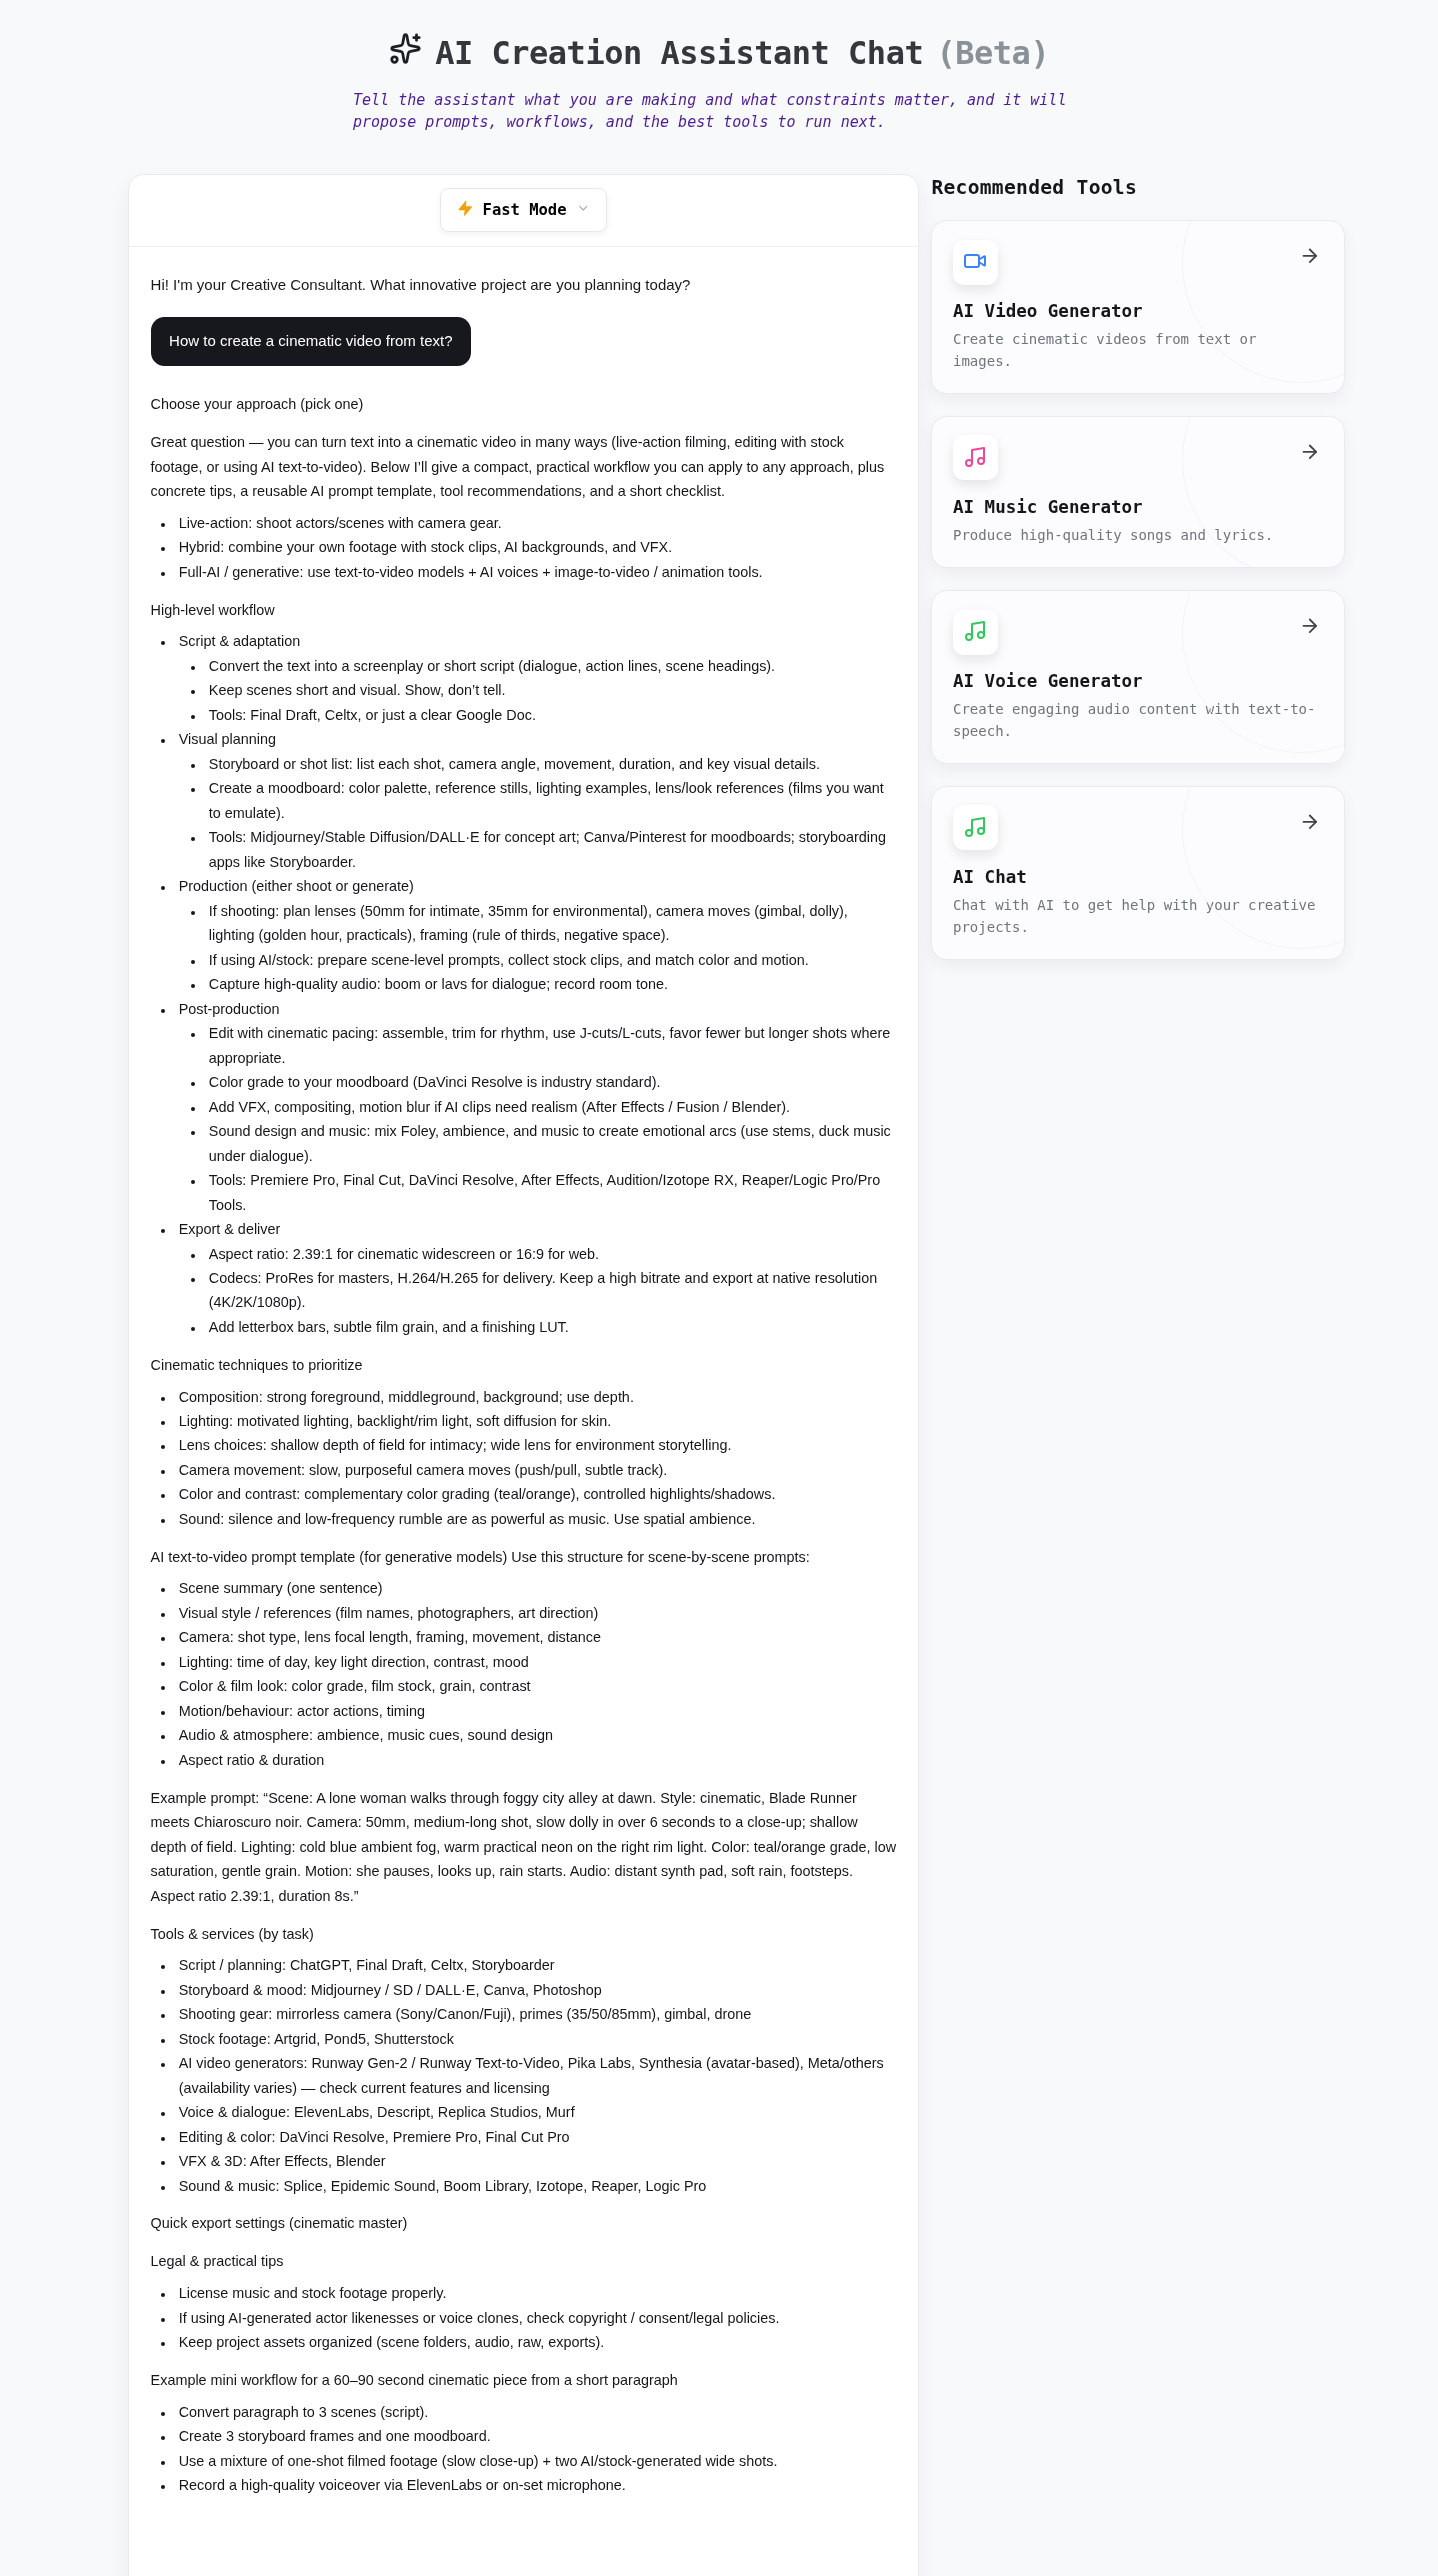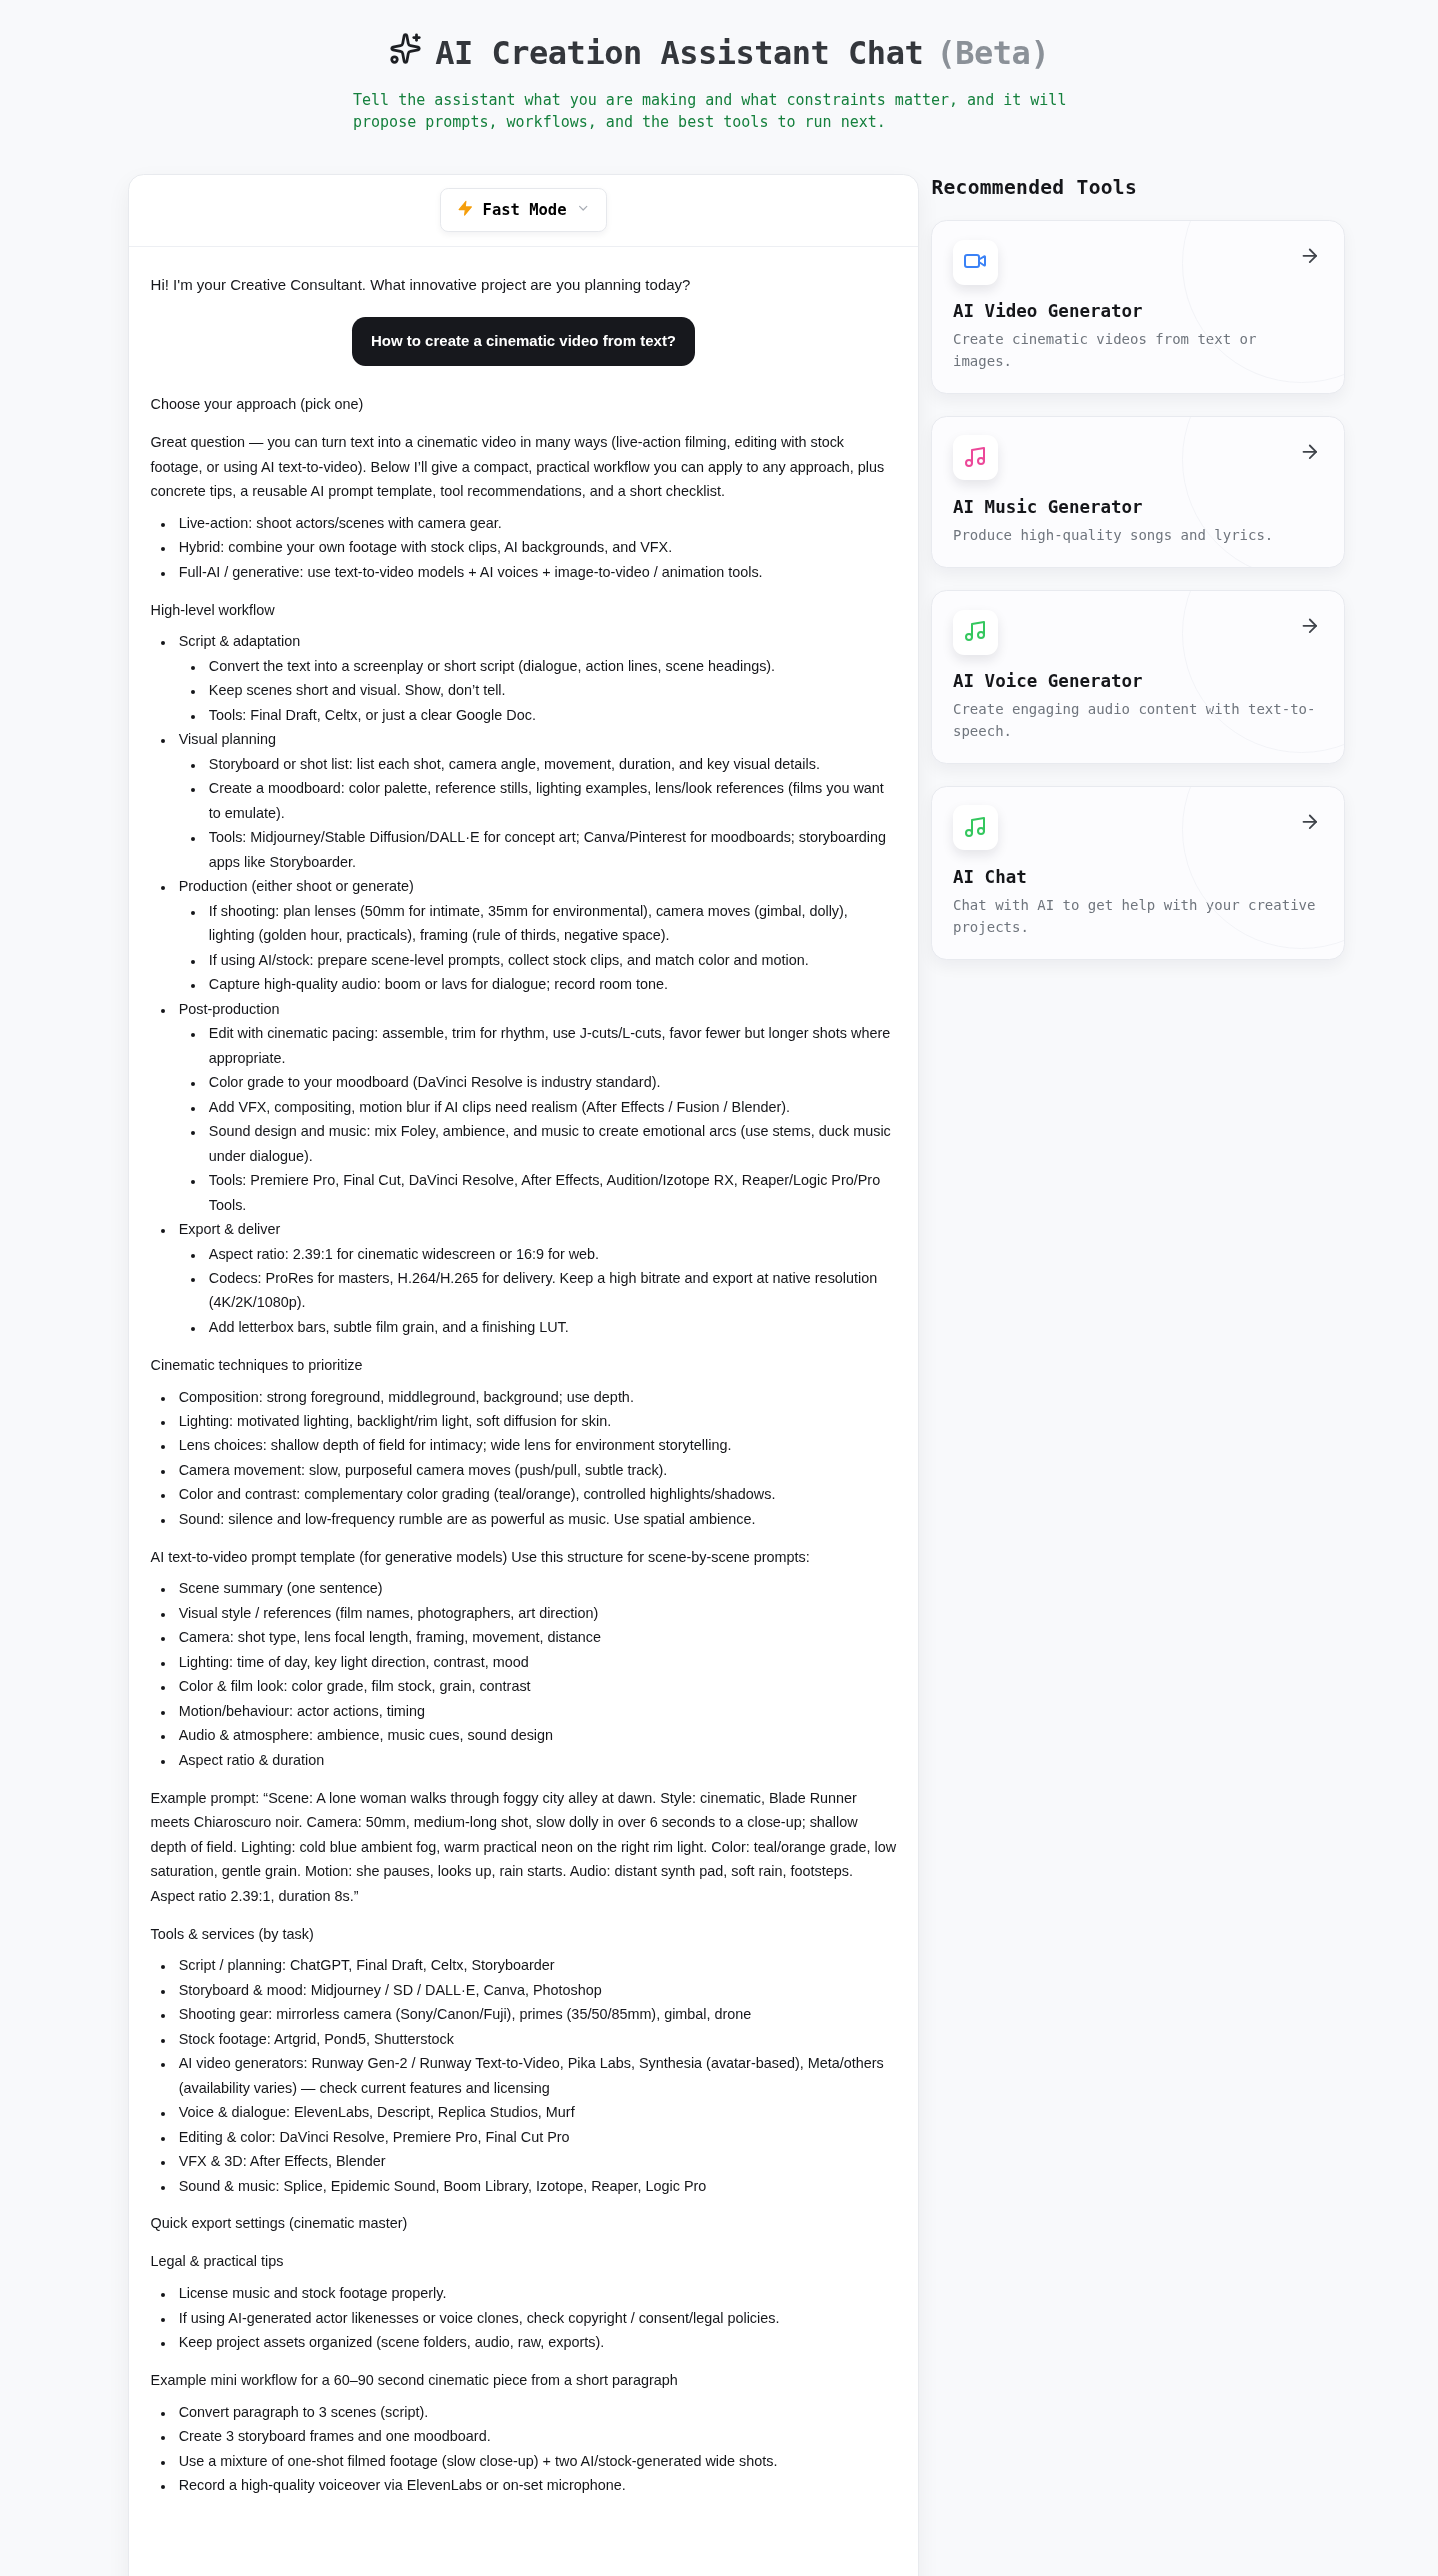--- a/index.html
+++ b/index.html
@@ -16,21 +16,21 @@
   .title-row {
     display: flex; justify-content: center; align-items: center; gap: 13.4px;
     font-family: "DejaVu Sans Mono", monospace;
     font-weight: bold; font-size: 32px; color: #34373c; letter-spacing: -0.5px;
   }
   .title-row svg { width: 33px; height: 33px; color: #1d1f23; }
   .beta { color: #8b9198; font-weight: bold; }
   .subtitle {
     margin: 15.5px auto 0; width: 732px;
     font-family: "DejaVu Sans Mono", monospace;
-    font-size: 15px; line-height: 1.5; color: #15803d;
+    font-size: 15px; line-height: 1.5; color: #4c1d95; font-style: italic;
   }
 
   
   .columns { display: flex; align-items: flex-start; gap: 12.4px; margin: 40px 93px 0 128px; }
 
   
   .chat-panel {
     width: 791px; min-width: 791px; height: 3154px;
     background: #ffffff; border: 1px solid #e8eaee; border-radius: 15.5px;
     box-shadow: 0 9.3px 23px rgba(15,23,42,.06);
@@ -48,21 +48,21 @@
     box-shadow: 0 2.1px 6.2px rgba(15,23,42,.05);
     font-family: "DejaVu Sans Mono", monospace; font-weight: bold; font-size: 15.5px;
     cursor: pointer;
   }
   .mode-pill .zap svg { width: 16.5px; height: 16.5px; }
   .mode-pill .chev svg { width: 14.4px; height: 14.4px; color: #a7acb4; }
 
   .chat-scroll { flex: 1 1 auto; min-height: 0; display: flex; flex-direction: column; padding: 26px 21.6px 0; }
 
   .greeting { font-size: 15px; line-height: 1.6; }
-  .user-row { display: flex; justify-content: center; margin-top: 20.6px; font-weight: bold; }
+  .user-row { display: flex; justify-content: flex-start; margin-top: 20.6px; }
   .user-bubble {
     background: #17181d; color: #ffffff; font-size: 15px;
     padding: 13.4px 18.5px; border-radius: 13.4px; max-width: 592px; line-height: 1.5;
   }
 
   .msg { margin-top: 26px; font-size: 14.4px; line-height: 1.7; color: #15161a; }
   .msg p { margin: 13.4px 0 7.2px; }
   .msg > p:first-child { margin-top: 0; }
   .msg ul { list-style: disc; margin: 0 0 7.2px; padding-left: 24px; }
   .msg ul ul { margin: 0 0 0 0; padding-left: 26px; }

